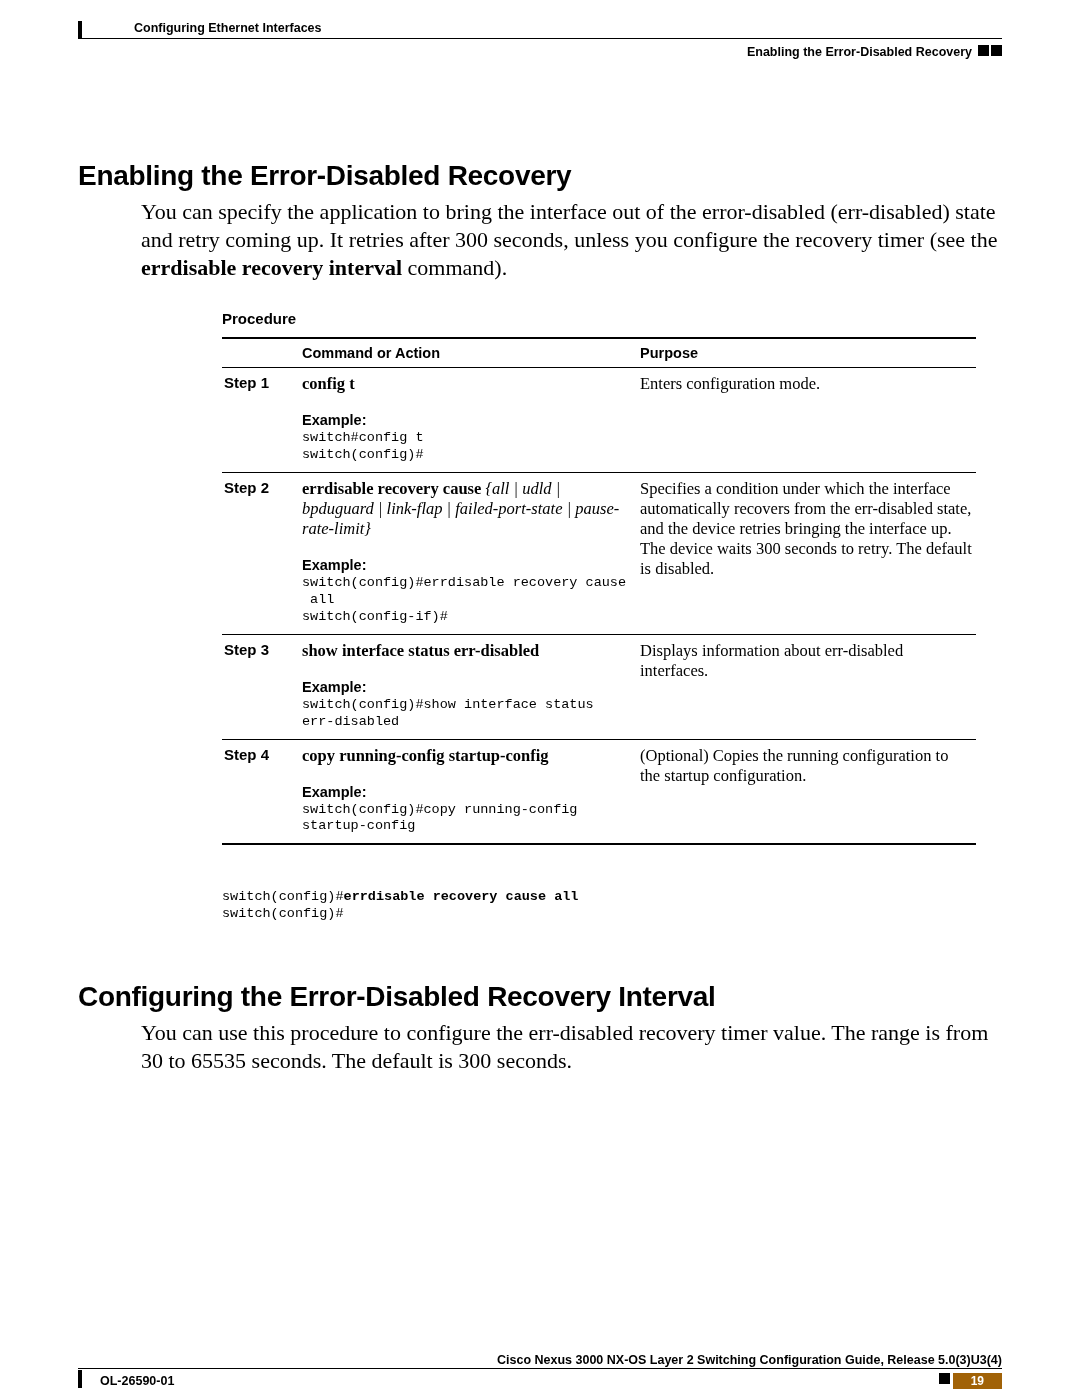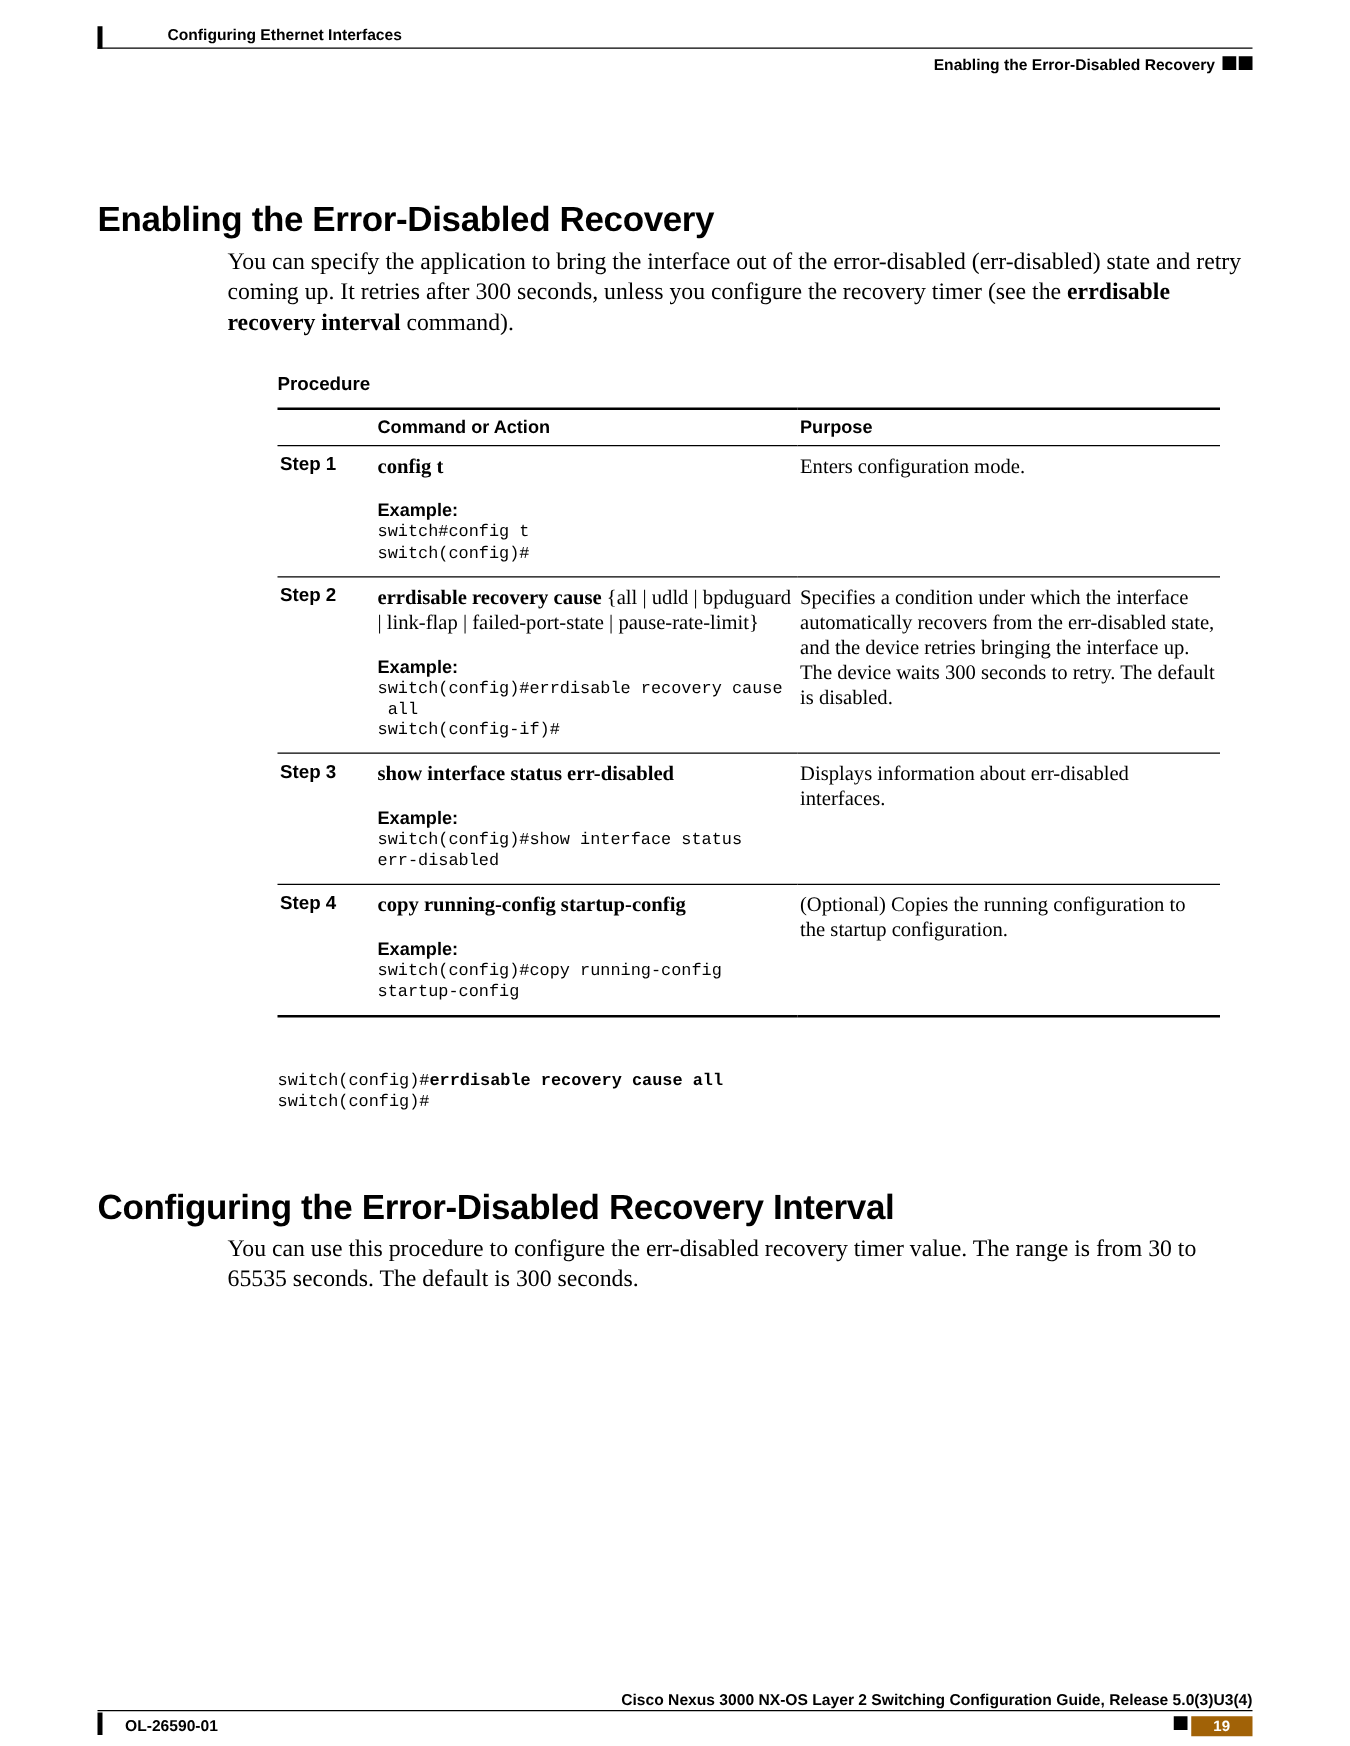--- a/index.html
+++ b/index.html
@@ -64,22 +64,22 @@
   }
 
   h1 {
     font-family: Arial, Helvetica, sans-serif;
     font-weight: bold;
     font-size: 28px;
     margin: 0 0 6px 0;
     letter-spacing: -0.3px;
   }
   .intro {
-    margin-left: 104px;
-    font-size: 19px;
+    margin-left: 63px;
+    font-size: 22px;
     line-height: 1.28;
     font-family: "Times New Roman", Times, serif;
   }
   .procedure-label {
     margin-left: 144px;
     font-family: Arial, Helvetica, sans-serif;
     font-weight: bold;
     font-size: 15px;
     margin-top: 28px;
     margin-bottom: 10px;
@@ -115,21 +115,21 @@
     font-family: Arial, Helvetica, sans-serif;
     font-weight: bold;
     font-size: 15px;
   }
   table.proc td.stepcol { padding-top: 6px; }
   table.proc th.cmdcol { width: 332px; }
   table.proc td.cmdcol { width: 332px; font-family: "Times New Roman", Times, serif; }
   table.proc td.purposecol { font-family: "Times New Roman", Times, serif; }
 
   .cmdbold { font-weight: bold; }
-  .cmditalic { }
+  .cmditalic { font-style: italic; }
   .examplelabel {
     font-family: Arial, Helvetica, sans-serif;
     font-weight: bold;
     font-size: 14.5px;
     margin-top: 18px;
     margin-bottom: 0px;
   }
   .codeblock {
     font-family: "Courier New", monospace;
     font-size: 13.5px;

